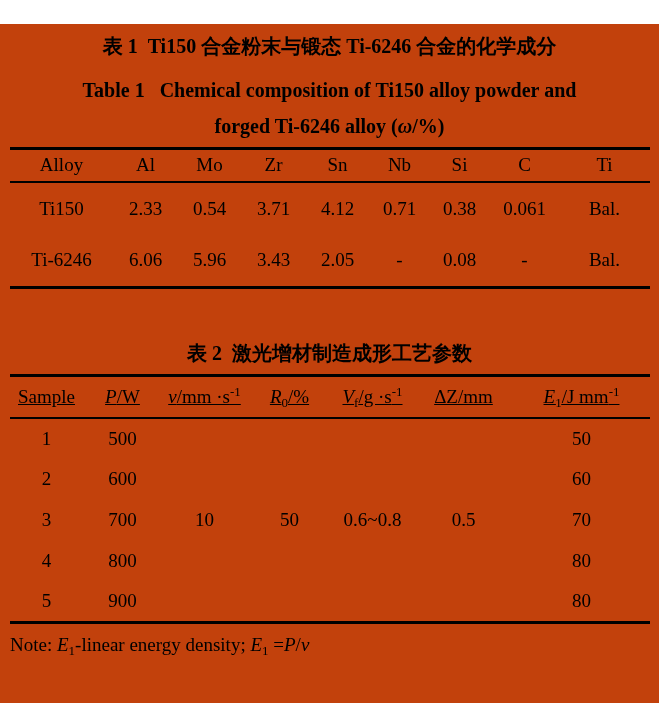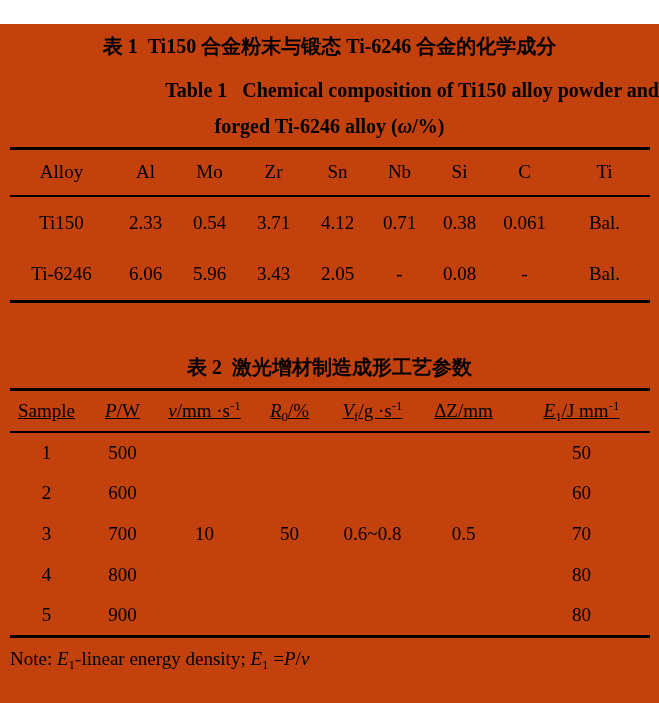--- a/index.html
+++ b/index.html
@@ -18,21 +18,21 @@
     margin-top: 24px;
   }
   .title {
     text-align: center;
     font-weight: bold;
     font-size: 20px;
     line-height: 28px;
     white-space: pre-wrap;
   }
   .t1-zh { padding-top: 8px; }
-  .t1-en1 { margin-top: 16px; text-align: right; }
+  .t1-en1 { margin-top: 16px; }
   .t1-en2 { margin-top: 8px; }
   .t2-zh { margin-top: 50px; }
   .t2-en { margin-top: 12px; }
 
   table.tbl {
     border-collapse: collapse;
     table-layout: fixed;
     width: 640px;
     margin: 7px auto 0 auto;
     font-size: 19px;
@@ -41,21 +41,21 @@
   }
   table.tbl thead tr { border-bottom: 2px solid #000; }
   table.tbl th, table.tbl td {
     font-weight: normal;
     text-align: center;
     vertical-align: middle;
     padding: 0;
     white-space: nowrap;
     overflow: visible;
   }
-  .tbl1 thead tr { height: 47px; }
+  .tbl1 thead tr { height: 33px; }
   .tbl1 tbody tr { height: 53px; }
   .tbl2 { margin-top: 8px; }
   .tbl2 thead tr { height: 42px; text-decoration: underline; }
   .tbl2 tbody tr { height: 41px; }
 
   i { font-style: italic; }
   sub { font-size: 13px; vertical-align: -4px; line-height: 0; }
   sup { font-size: 13px; vertical-align: 7px; line-height: 0; }
 
   .note {

